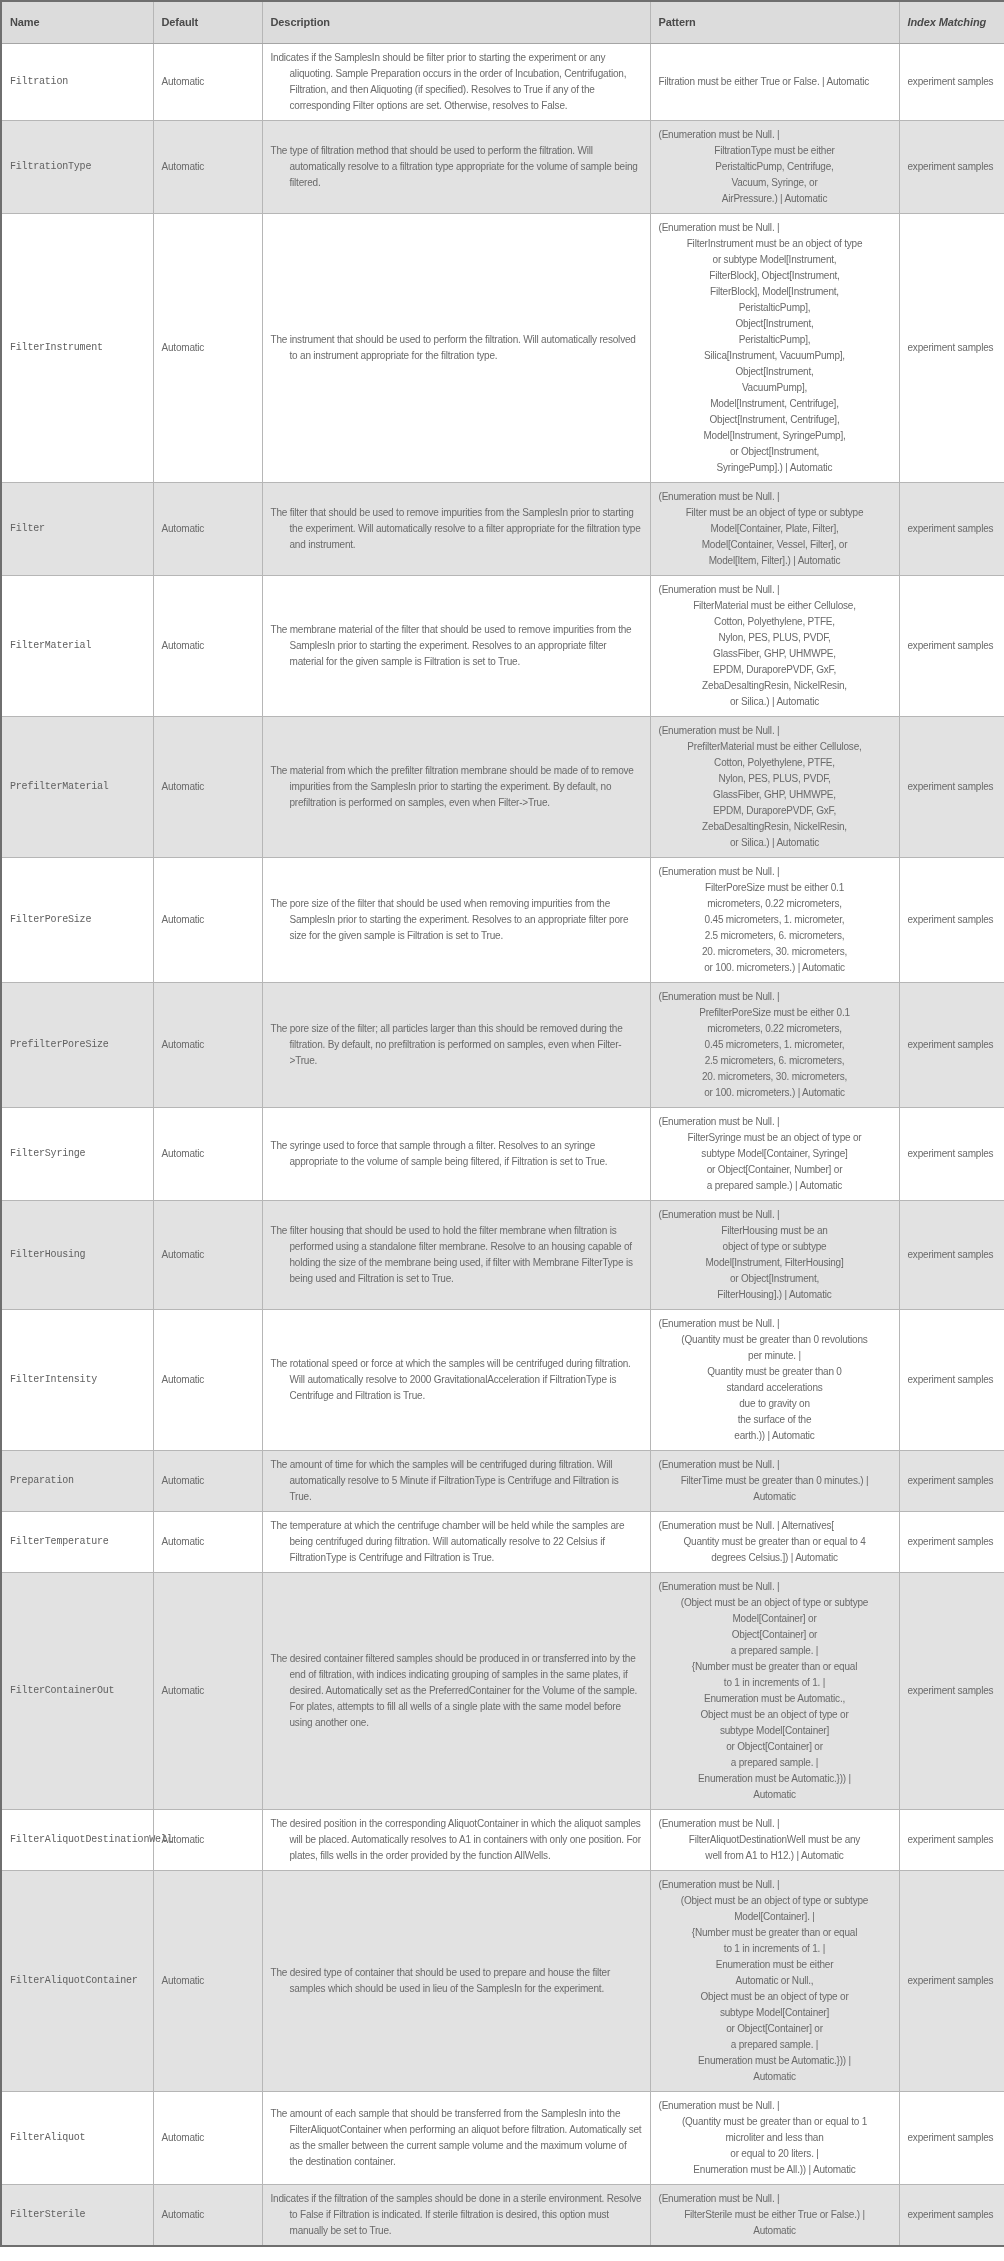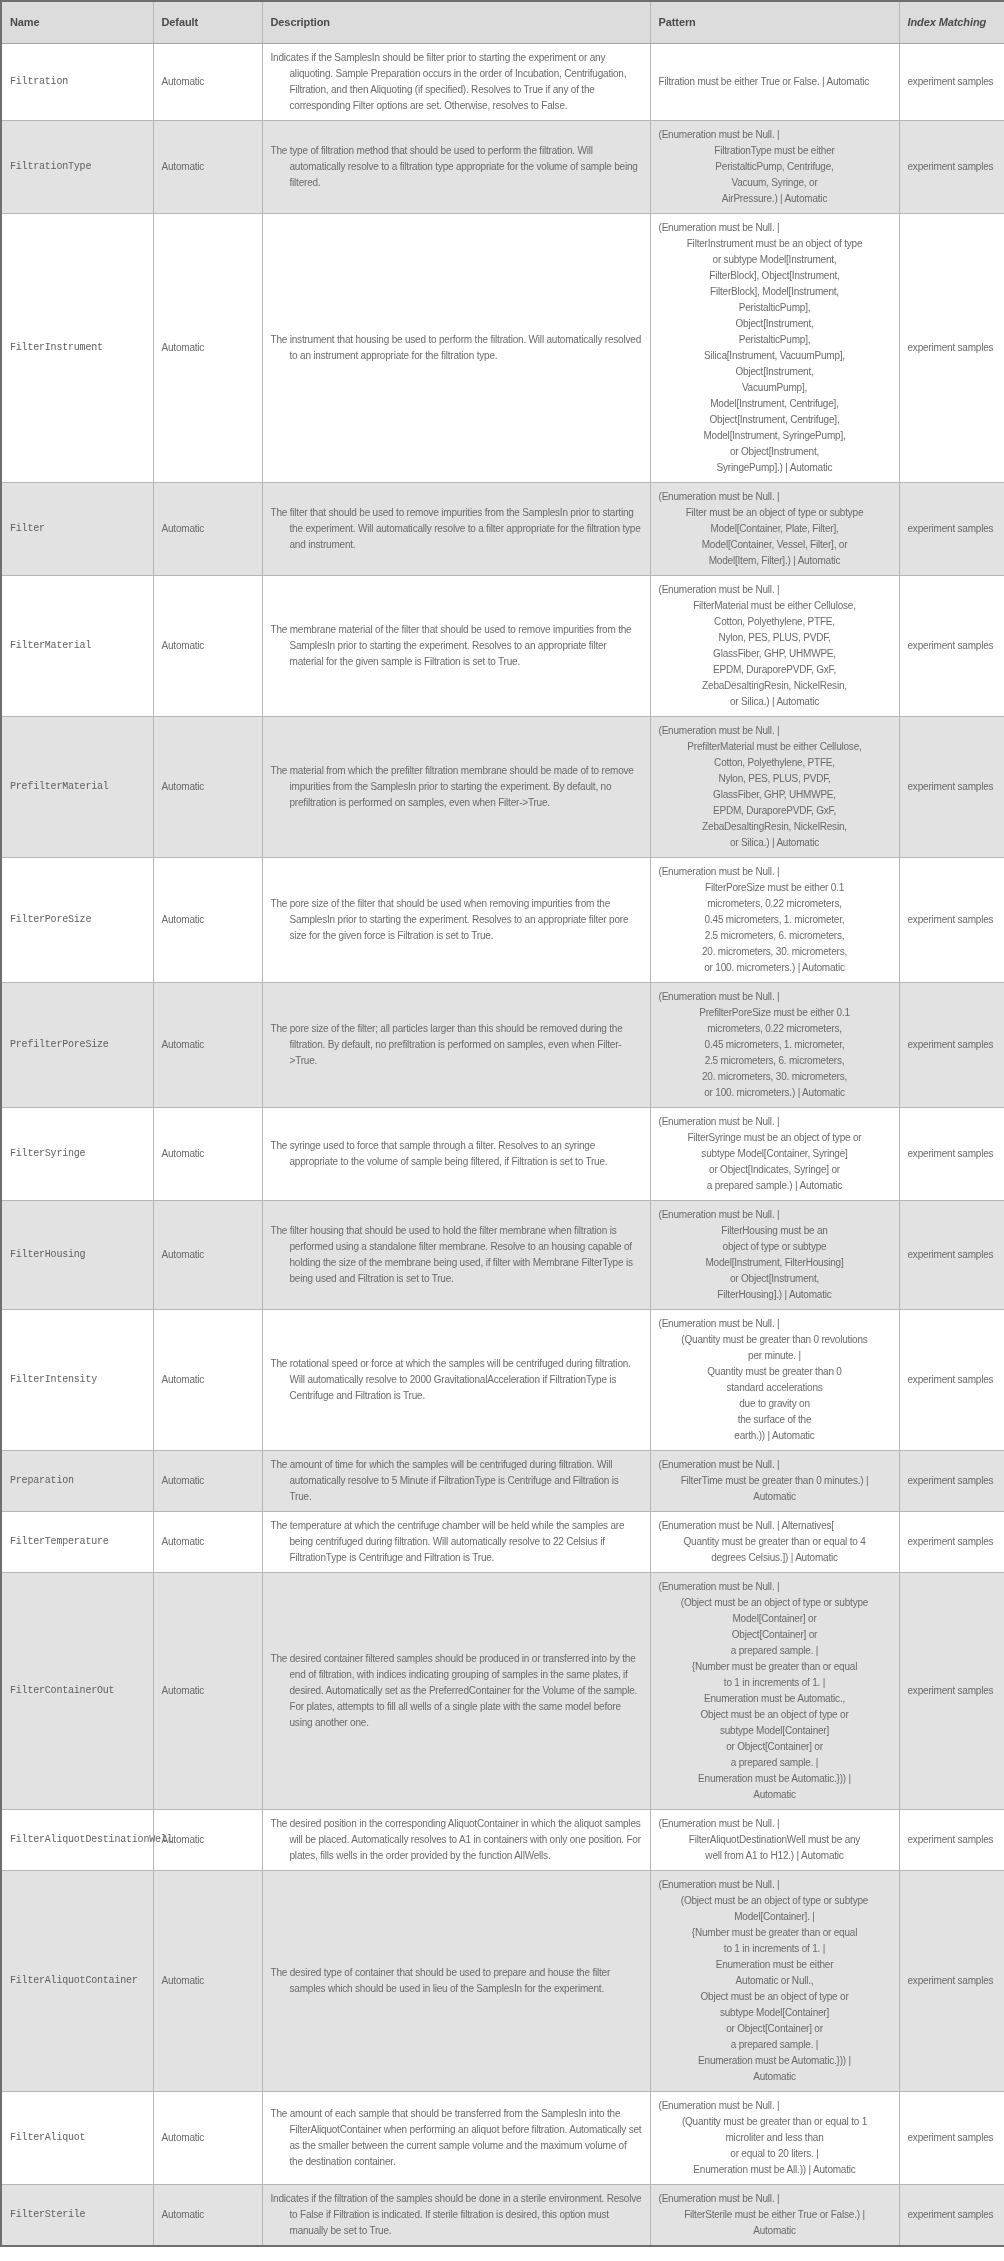--- a/index.html
+++ b/index.html
@@ -105,21 +105,21 @@
             <div class="pattern-line">PeristalticPump, Centrifuge,</div>
             <div class="pattern-line">Vacuum, Syringe, or</div>
             <div class="pattern-line">AirPressure.)  |  Automatic</div>
           </td>
     <td>experiment samples</td>
   </tr>
         <tr>
     <td class="name-cell">FilterInstrument</td>
     <td class="default-cell">Automatic</td>
     <td>
-      <div class="cell-desc">The instrument that housing be used to perform the filtration.  Will automatically resolved to an instrument appropriate for the filtration type.</div>
+      <div class="cell-desc">The instrument that should be used to perform the filtration.  Will automatically resolved to an instrument appropriate for the filtration type.</div>
     </td>
     <td class="pattern-cell">
             <div class="pattern-line">(Enumeration must be Null.  |</div>
             <div class="pattern-line">FilterInstrument must be an object of type</div>
             <div class="pattern-line">or subtype Model[Instrument,</div>
             <div class="pattern-line">FilterBlock], Object[Instrument,</div>
             <div class="pattern-line">FilterBlock], Model[Instrument,</div>
             <div class="pattern-line">PeristalticPump],</div>
             <div class="pattern-line">Object[Instrument,</div>
             <div class="pattern-line">PeristalticPump],</div>
@@ -182,21 +182,21 @@
             <div class="pattern-line">EPDM, DuraporePVDF, GxF,</div>
             <div class="pattern-line">ZebaDesaltingResin, NickelResin,</div>
             <div class="pattern-line">or Silica.)  |  Automatic</div>
           </td>
     <td>experiment samples</td>
   </tr>
         <tr>
     <td class="name-cell">FilterPoreSize</td>
     <td class="default-cell">Automatic</td>
     <td>
-      <div class="cell-desc">The pore size of the filter that should be used when removing impurities from the SamplesIn prior to starting the experiment.  Resolves to an appropriate filter pore size for the given force is Filtration is set to True.</div>
+      <div class="cell-desc">The pore size of the filter that should be used when removing impurities from the SamplesIn prior to starting the experiment.  Resolves to an appropriate filter pore size for the given sample is Filtration is set to True.</div>
     </td>
     <td class="pattern-cell">
             <div class="pattern-line">(Enumeration must be Null.  |</div>
             <div class="pattern-line">FilterPoreSize must be either 0.1</div>
             <div class="pattern-line">micrometers, 0.22 micrometers,</div>
             <div class="pattern-line">0.45 micrometers, 1. micrometer,</div>
             <div class="pattern-line">2.5 micrometers, 6. micrometers,</div>
             <div class="pattern-line">20. micrometers, 30. micrometers,</div>
             <div class="pattern-line">or 100. micrometers.)  |  Automatic</div>
           </td>
@@ -222,21 +222,21 @@
         <tr>
     <td class="name-cell">FilterSyringe</td>
     <td class="default-cell">Automatic</td>
     <td>
       <div class="cell-desc">The syringe used to force that sample through a filter.  Resolves to an syringe appropriate to the volume of sample being filtered, if Filtration is set to True.</div>
     </td>
     <td class="pattern-cell">
             <div class="pattern-line">(Enumeration must be Null.  |</div>
             <div class="pattern-line">FilterSyringe must be an object of type or</div>
             <div class="pattern-line">subtype Model[Container, Syringe]</div>
-            <div class="pattern-line">or Object[Indicates, Syringe] or</div>
+            <div class="pattern-line">or Object[Container, Number] or</div>
             <div class="pattern-line">a prepared sample.)  |  Automatic</div>
           </td>
     <td>experiment samples</td>
   </tr>
         <tr>
     <td class="name-cell">FilterHousing</td>
     <td class="default-cell">Automatic</td>
     <td>
       <div class="cell-desc">The filter housing that should be used to hold the filter membrane when filtration is performed using a standalone filter membrane.  Resolve to an housing capable of holding the size of the membrane being used, if filter with Membrane FilterType is being used and Filtration is set to True.</div>
     </td>

